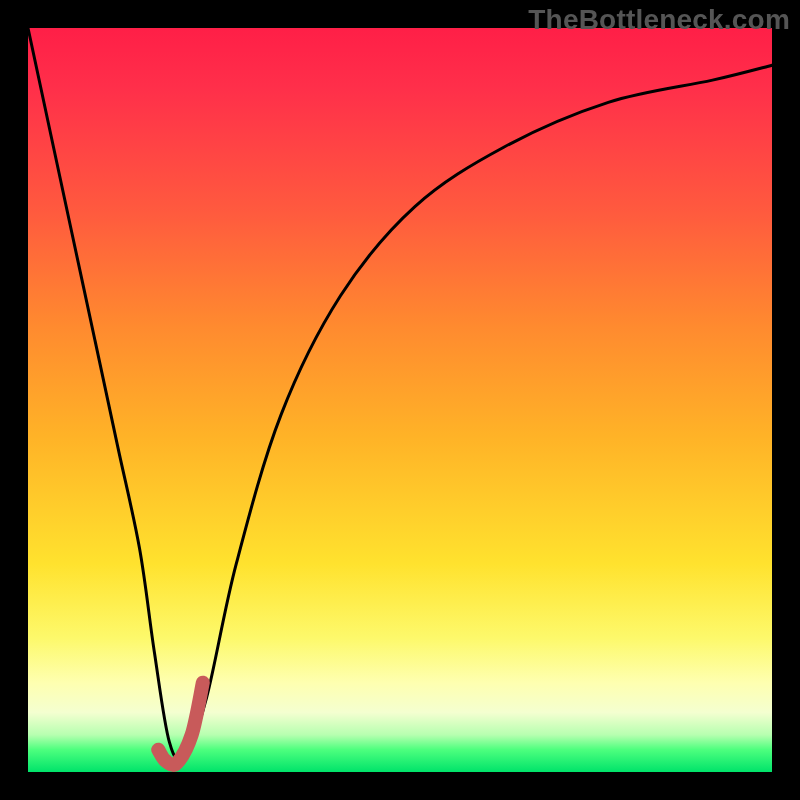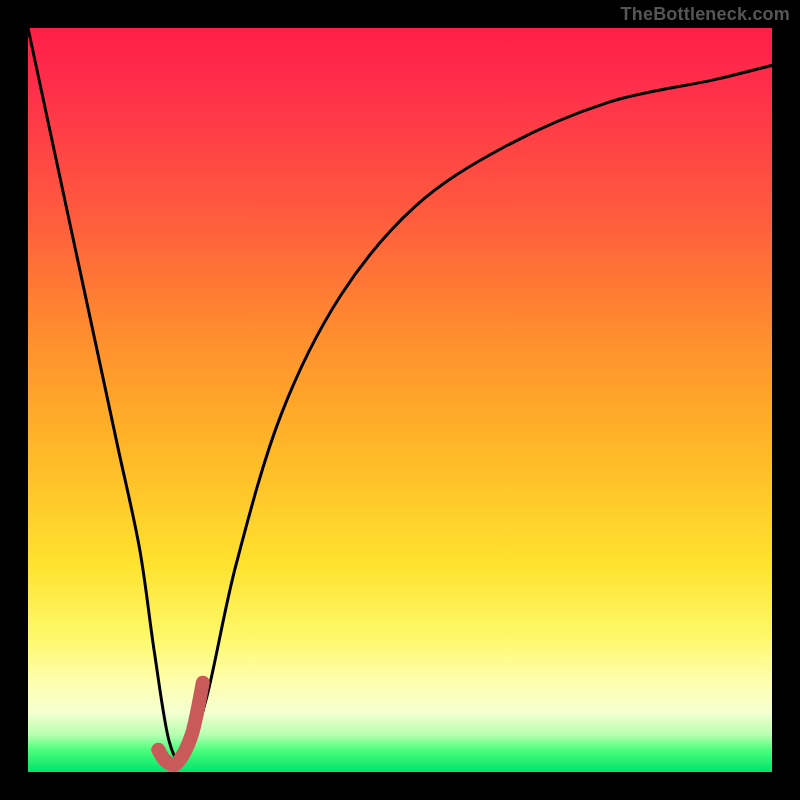--- a/index.html
+++ b/index.html
@@ -15,21 +15,21 @@
     position: relative;
     width: 800px;
     height: 800px;
     background: #000;
   }
   .attribution {
     position: absolute;
     top: 4px;
     right: 10px;
     color: #555;
-    font-size: 18px;
+    font-size: 28px;
     font-weight: 600;
     letter-spacing: 0.2px;
     z-index: 20;
   }
   .plot-area {
     position: absolute;
     left: 28px;
     top: 28px;
     width: 744px;
     height: 744px;

